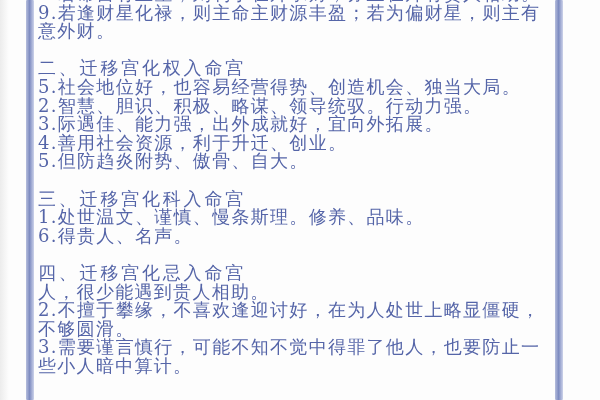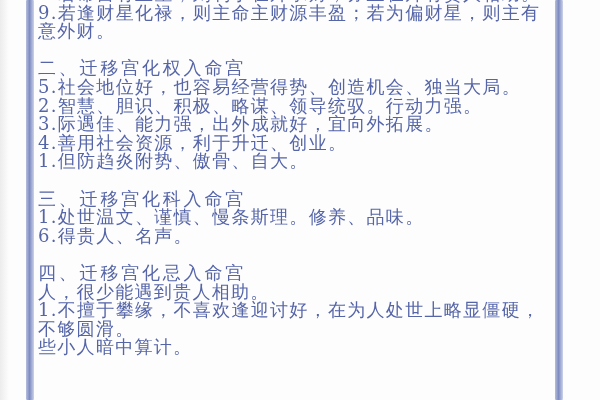--- a/index.html
+++ b/index.html
@@ -58,24 +58,25 @@
 <div class="text-area">
     <div class="line">4.若命宫有正星，则利于在外求财，亦主在外有贵人相助。</div>
     <div class="line">9.若逢财星化禄，则主命主财源丰盈；若为偏财星，则主有</div>
     <div class="line">意外财。</div>
     <div class="line blank"></div>
     <div class="line heading">二、迁移宫化权入命宫</div>
     <div class="line">5.社会地位好，也容易经营得势、创造机会、独当大局。</div>
     <div class="line">2.智慧、胆识、积极、略谋、领导统驭。行动力强。</div>
     <div class="line">3.际遇佳、能力强，出外成就好，宜向外拓展。</div>
     <div class="line">4.善用社会资源，利于升迁、创业。</div>
-    <div class="line">1.但防趋炎附势、傲骨、自大。</div>
+    <div class="line">5.但防趋炎附势、傲骨、自大。</div>
     <div class="line blank"></div>
     <div class="line heading">三、迁移宫化科入命宫</div>
     <div class="line">1.处世温文、谨慎、慢条斯理。修养、品味。</div>
     <div class="line">6.得贵人、名声。</div>
     <div class="line blank"></div>
     <div class="line heading">四、迁移宫化忌入命宫</div>
     <div class="line">人，很少能遇到贵人相助。</div>
-    <div class="line">1.不擅于攀缘，不喜欢逢迎讨好，在为人处世上略显僵硬，</div>
+    <div class="line">2.不擅于攀缘，不喜欢逢迎讨好，在为人处世上略显僵硬，</div>
     <div class="line">不够圆滑。</div>
+    <div class="line">3.需要谨言慎行，可能不知不觉中得罪了他人，也要防止一</div>
     <div class="line">些小人暗中算计。</div>
   </div>
 
 </body></html>

